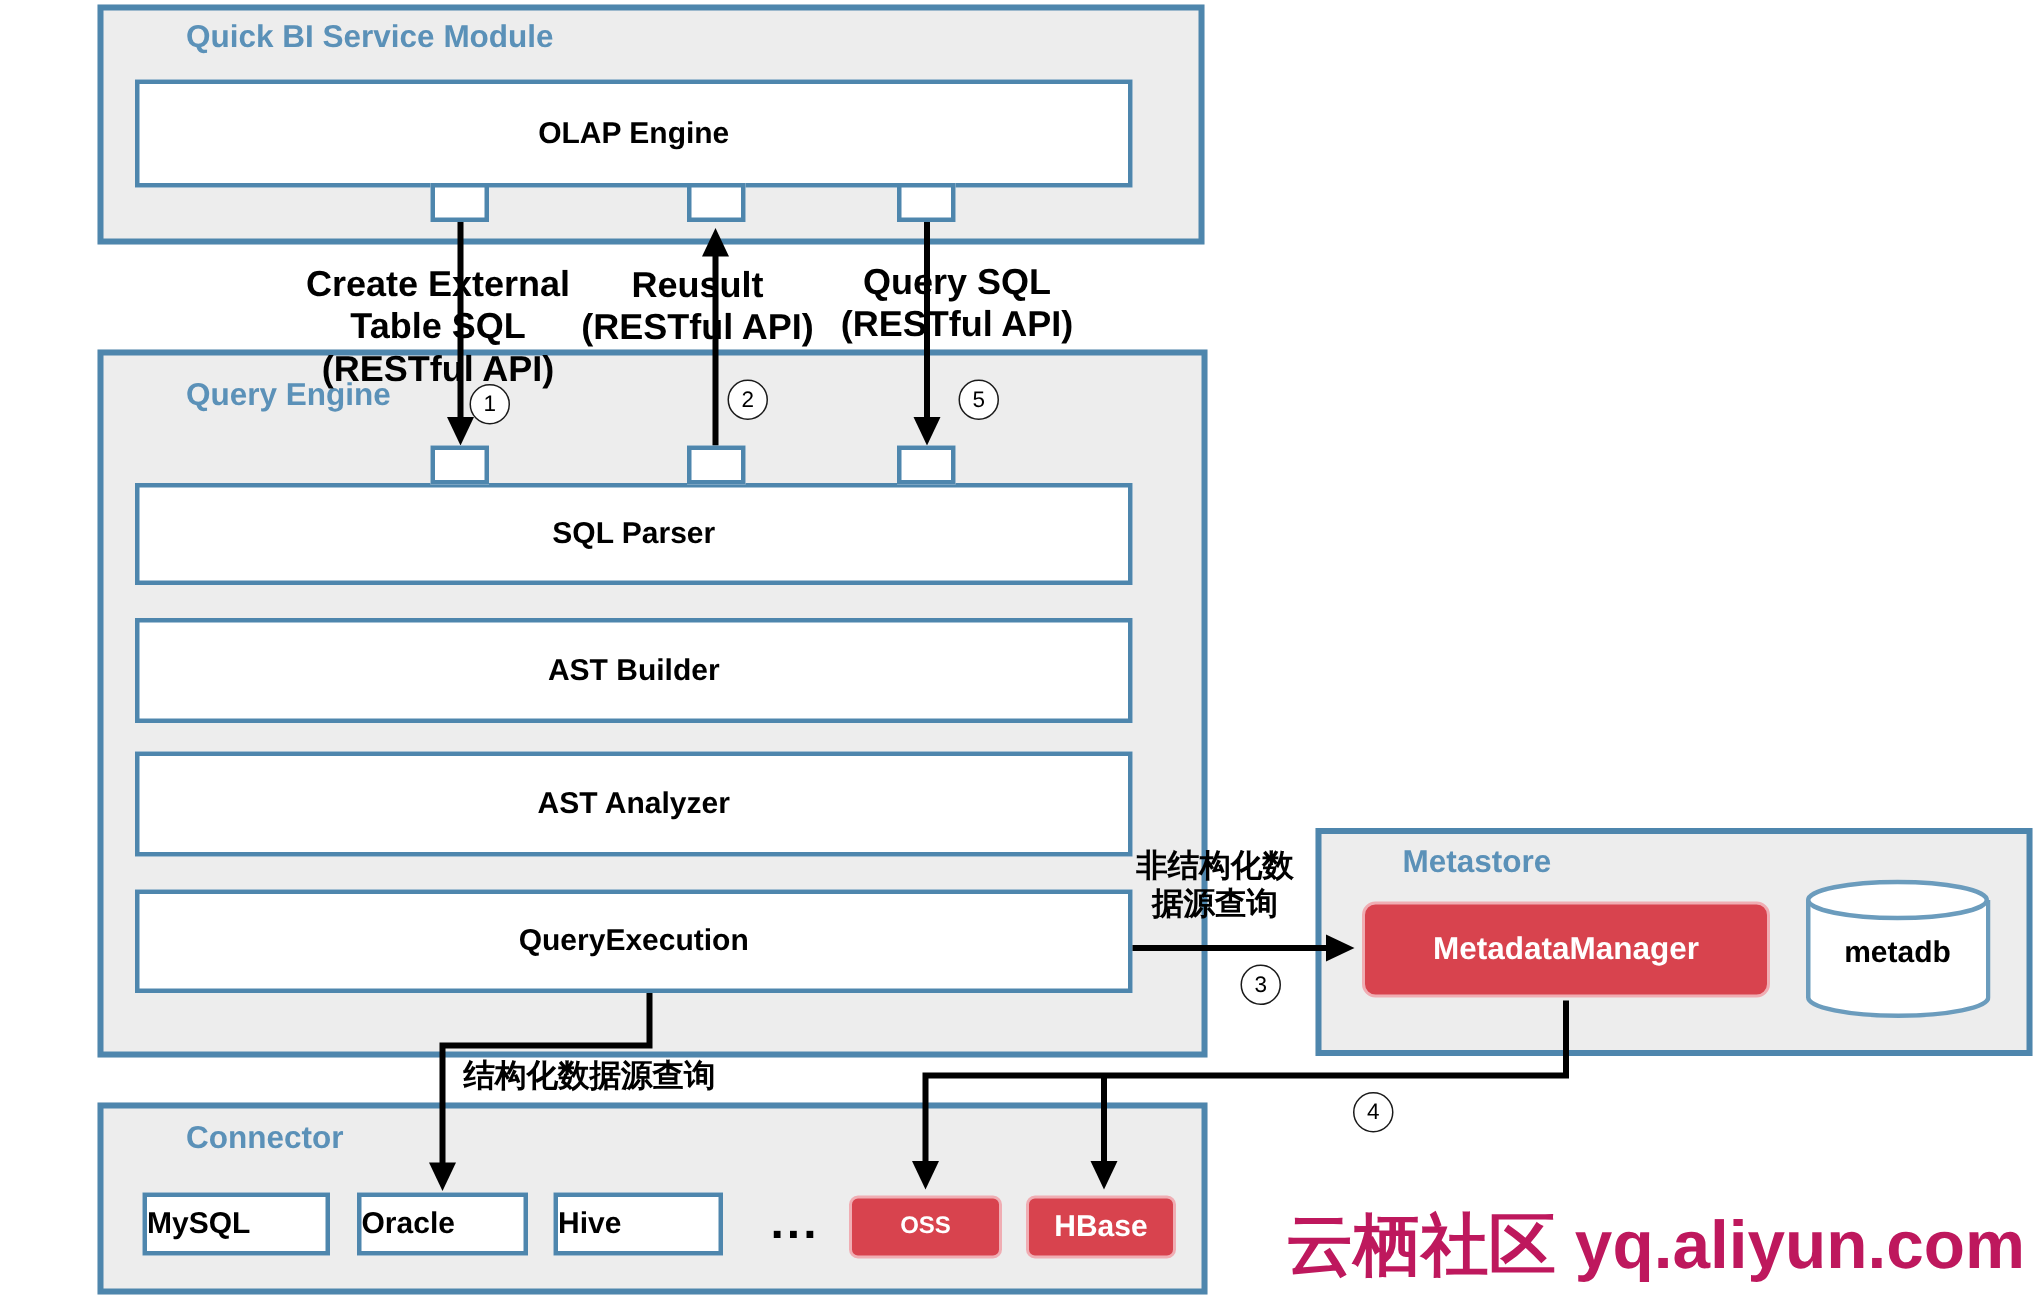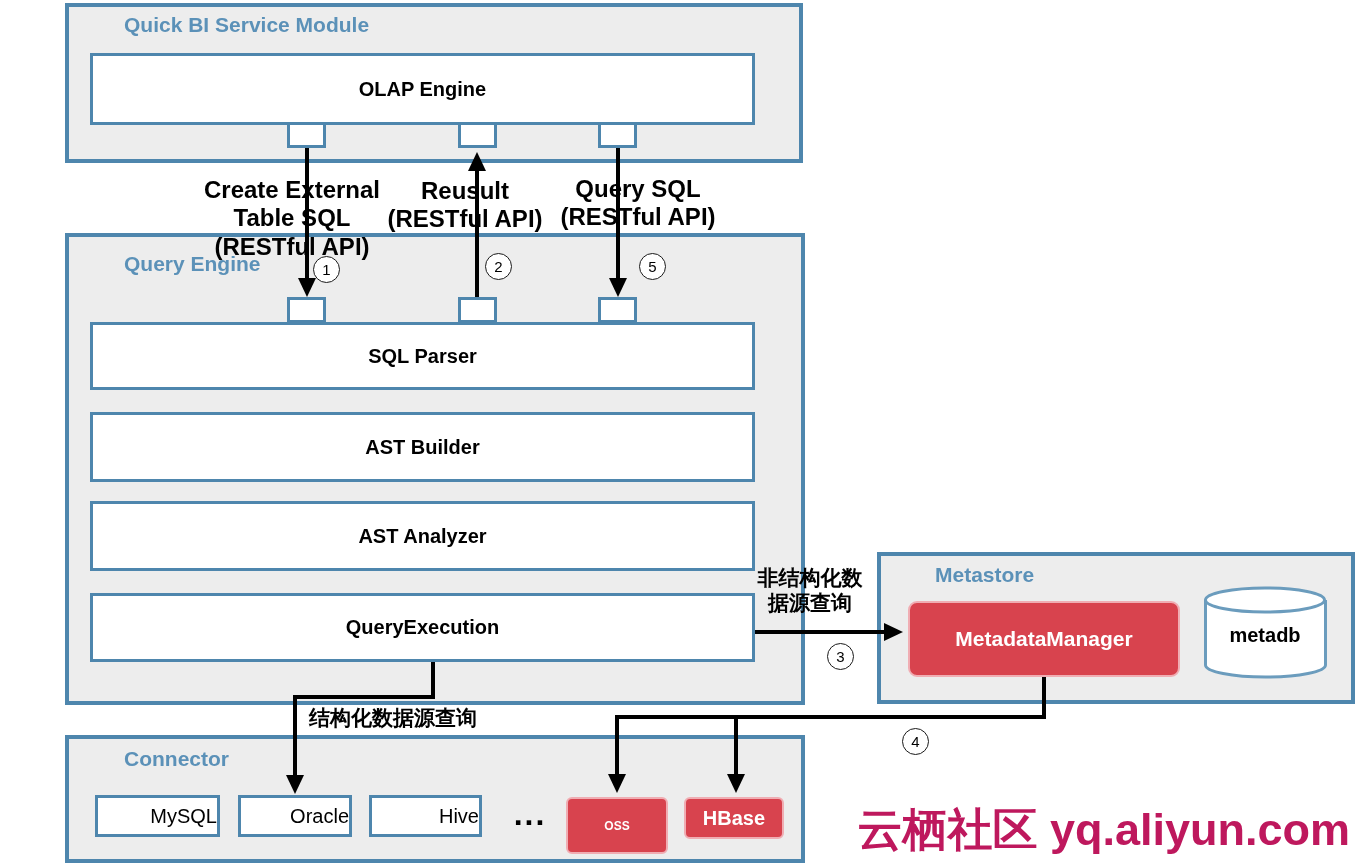--- a/index.html
+++ b/index.html
@@ -58,28 +58,28 @@
     background:#fff;box-sizing:border-box;display:flex;align-items:center;justify-content:center;
     font-size:15px;font-weight:normal;z-index:6;
   }
   .s1{left:313px;top:256px;} .s2{left:485px;top:253px;} .s5{left:639px;top:253px;}
   .s3{left:827px;top:643px;} .s4{left:902px;top:728px;}
   
   .redbox{
     position:absolute;background:#d8434e;border:2px solid #f0adb3;box-sizing:border-box;
     color:#fff;font-weight:bold;display:flex;align-items:center;justify-content:center;z-index:4;
   }
-  .m-manager{left:908px;top:601px;width:272px;height:76px;border-radius:9px;font-size:21px;}
-  .m-oss{left:566px;top:797px;width:102px;height:57px;border-radius:6px;font-size:12px;}
+  .m-manager{left:908px;top:601px;width:272px;height:64px;border-radius:9px;font-size:21px;}
+  .m-oss{left:566px;top:797px;width:102px;height:42px;border-radius:6px;font-size:16px;}
   .m-hbase{left:684px;top:797px;width:100px;height:42px;border-radius:6px;font-size:20px;}
   
   .src{
     position:absolute;top:795px;height:42px;background:#fff;border:3px solid #4e86ad;
-    box-sizing:border-box;display:flex;align-items:center;justify-content:flex-end;
-    font-weight:normal;font-size:20px;z-index:4;
+    box-sizing:border-box;display:flex;align-items:center;justify-content:flex-start;
+    font-weight:bold;font-size:20px;z-index:4;
   }
   .src-mysql{left:95px;width:125px;}
   .src-oracle{left:238px;width:114px;}
   .src-hive{left:369px;width:113px;}
   .dots{
     position:absolute;left:505px;top:793px;width:50px;height:42px;display:flex;
     align-items:center;justify-content:center;font-weight:bold;font-size:32px;
     letter-spacing:2px;z-index:4;
   }
   

